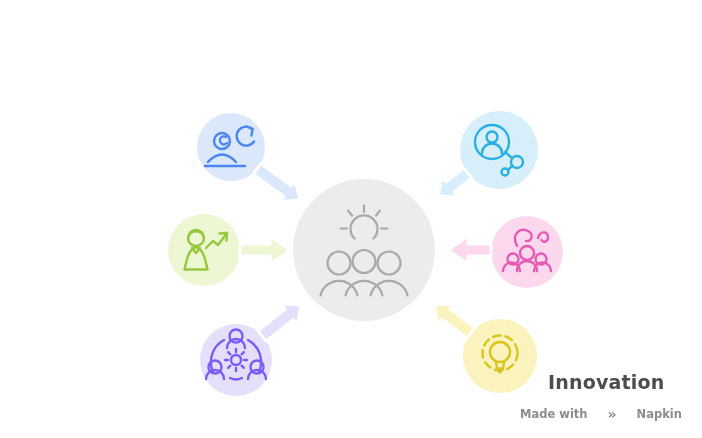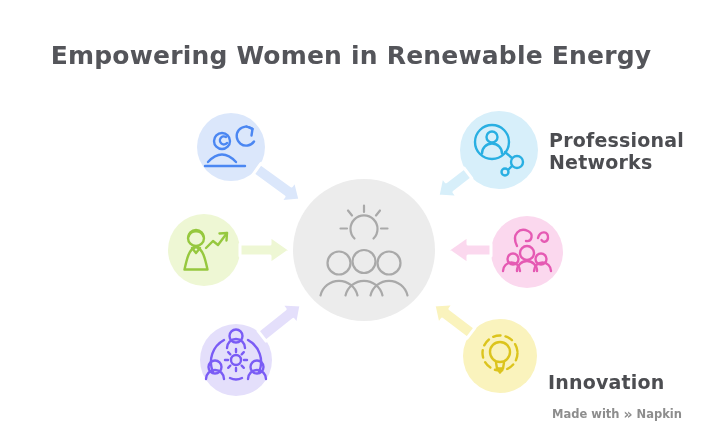--- a/index.html
+++ b/index.html
@@ -16,21 +16,21 @@
     position:absolute;font-size:19px;font-weight:bold;color:#4c4d51;
     line-height:1.18;letter-spacing:.2px;
   }
   .lbl-mentorship{right:517px;top:143px;text-align:right;}
   .lbl-career{right:549px;top:231px;width:142px;text-align:right;}
   .lbl-collaboration{right:519px;top:344px;text-align:right;}
   .lbl-networks{left:549px;top:129px;width:132px;text-align:left;}
   .lbl-inclusivity{left:577px;top:242px;}
   .lbl-innovation{left:548px;top:344px;margin-top:27px;}
   .watermark{
-    position:absolute;right:20px;bottom:17px;display:flex;align-items:center;gap:4px;
+    position:absolute;right:20px;bottom:17px;display:flex;align-items:center;gap:20px;
     color:#8d8d8d;font-size:11.5px;font-weight:600;
   }
   .watermark .logo{font-size:14px;font-weight:bold;line-height:1;margin-top:-1px;}
 </style>
 </head>
 <body>
 
 <div class="canvas">
 
   <svg class="layer" viewBox="0 0 702 438">
@@ -116,23 +116,21 @@
       <path d="M364 205.5 L364 212 M348 210.5 L352 215.5 M380 210.5 L376 215.5 M340.5 228.5 L347 228.5 M387.5 228.5 L381 228.5"></path>
       <circle cx="339" cy="263" r="11.5"></circle>
       <circle cx="364" cy="261.5" r="11.5"></circle>
       <circle cx="389" cy="263" r="11.5"></circle>
       <path d="M320.5 295.5 A19 19 0 0 1 357.5 295.5"></path>
       <path d="M345.5 295.5 A19 19 0 0 1 382.5 295.5"></path>
       <path d="M370.5 295.5 A19 19 0 0 1 407.5 295.5"></path>
     </g>
   </svg>
 
-  <div class="title">Empowering Women in Renewable Energy</div>
 
-  <div class="node-label lbl-networks">Professional Networks</div>
   <div class="node-label lbl-innovation">Innovation</div>
 
   <div class="watermark">
     <span>Made with</span>
     <span class="logo">»</span>
     <span>Napkin</span>
   </div>
 
 </div>
 

